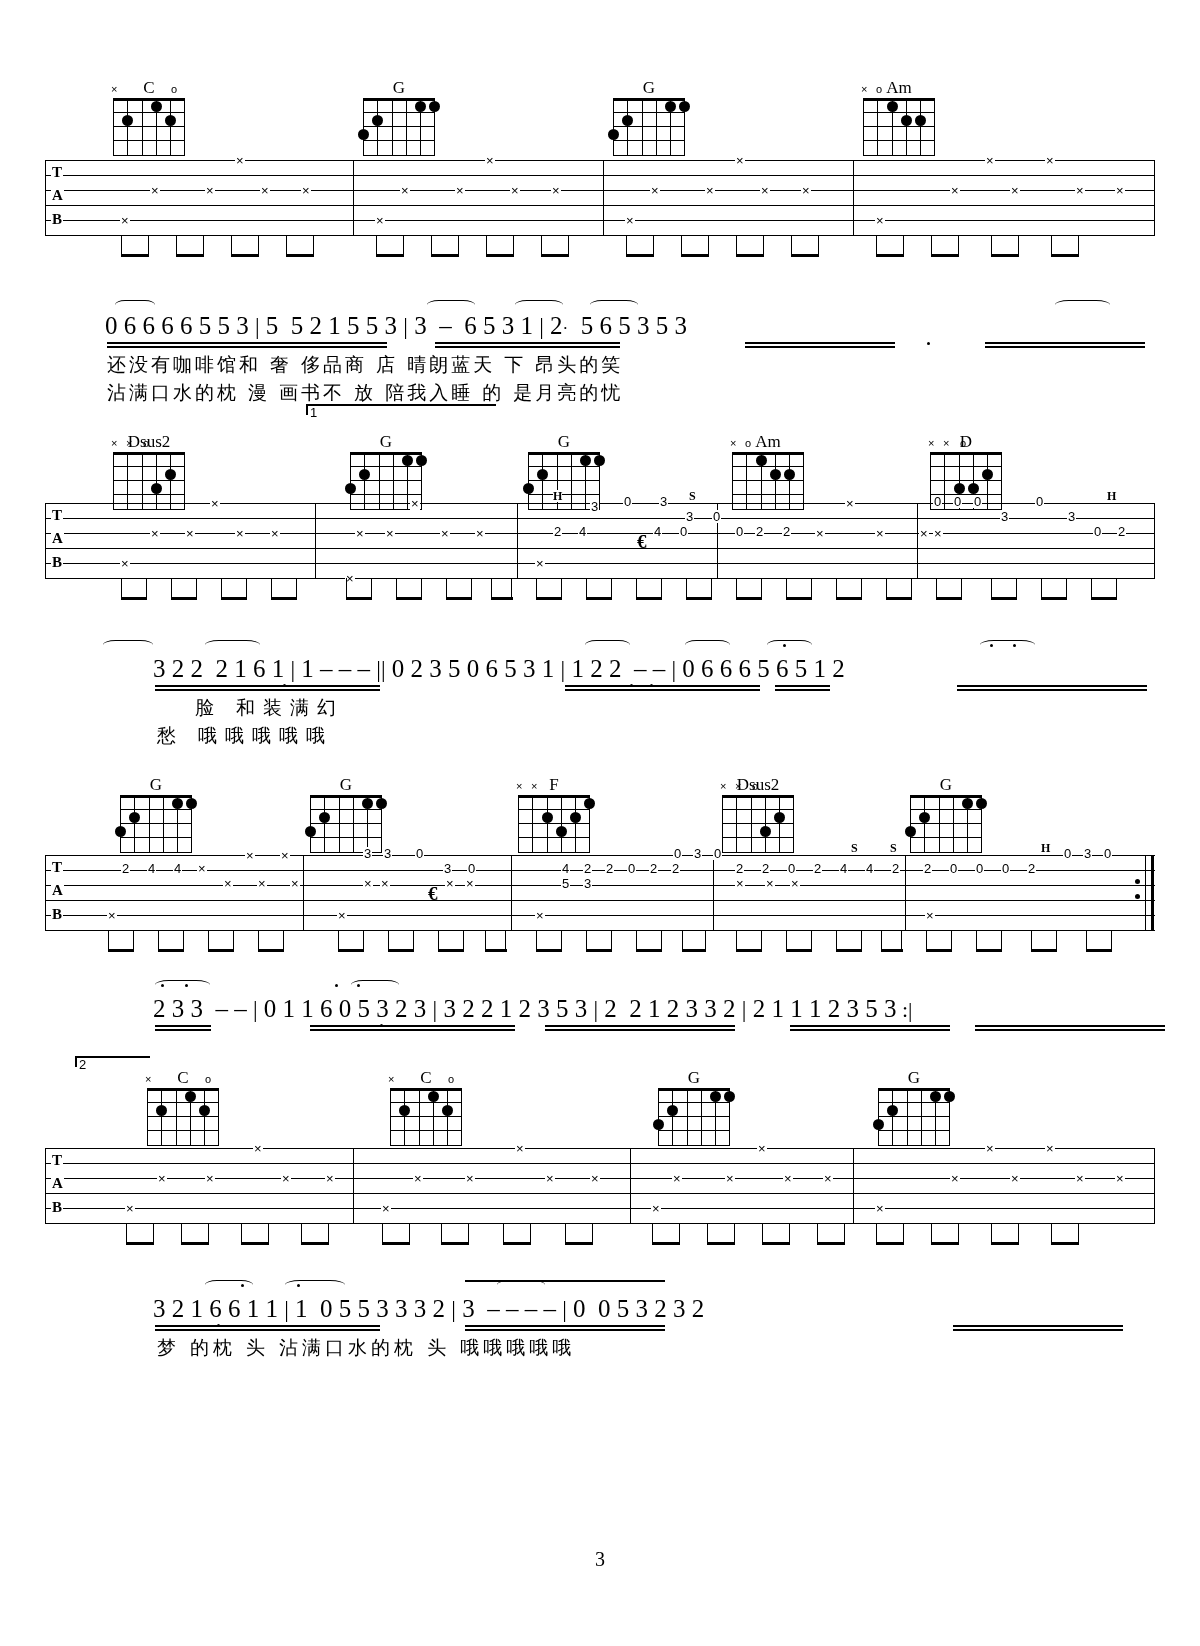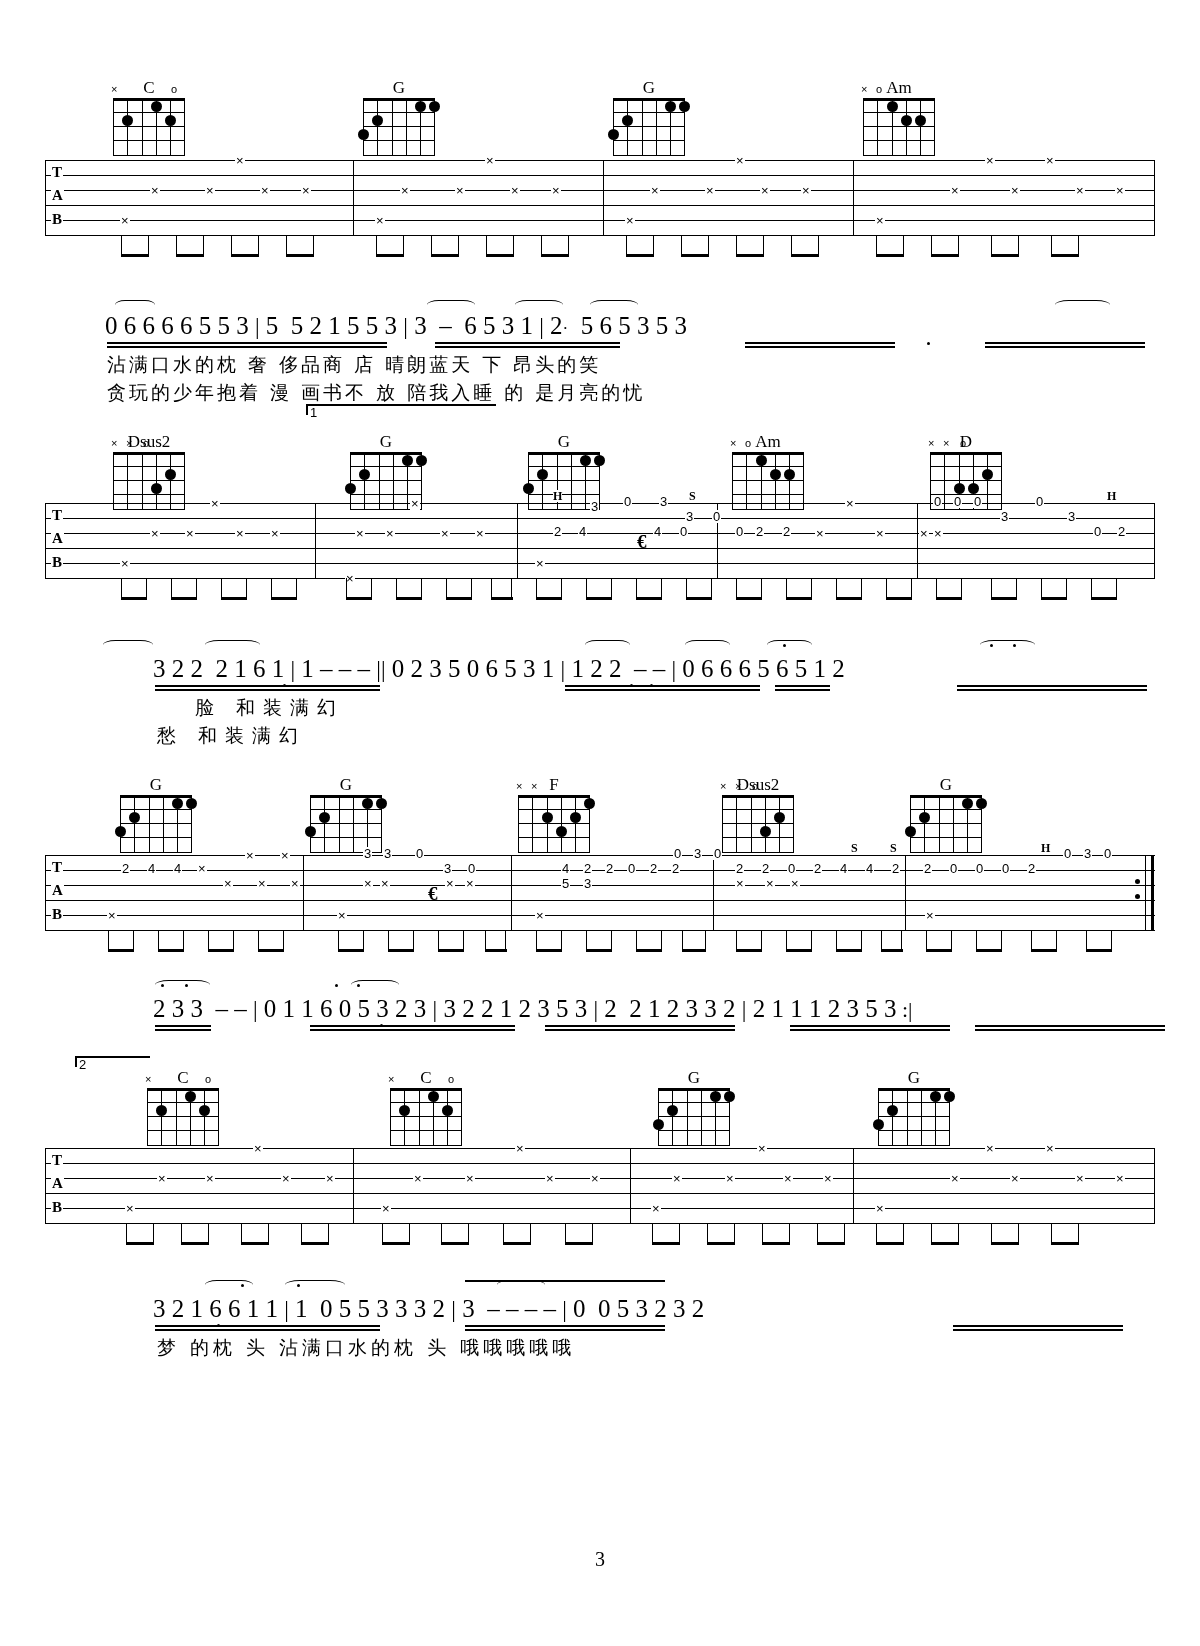--- a/index.html
+++ b/index.html
@@ -248,22 +248,22 @@
   <div class="ubar" style="left:62px;top:42px;width:280px;"></div>
   <div class="ubar" style="left:62px;top:46px;width:280px;"></div>
   <div class="ubar" style="left:390px;top:42px;width:185px;"></div>
   <div class="ubar" style="left:390px;top:46px;width:185px;"></div>
   <div class="ubar" style="left:700px;top:42px;width:150px;"></div>
   <div class="ubar" style="left:700px;top:46px;width:150px;"></div>
   <div class="ubar" style="left:940px;top:42px;width:160px;"></div>
   <div class="ubar" style="left:940px;top:46px;width:160px;"></div>
   <div class="dotbelow" style="left:882px;top:42px;"></div>
 
-  <div class="lyr" style="left:62px;top:52px;letter-spacing:3px;">沾满口水的枕 奢  侈品商 店        晴朗蓝天 下   昂头的笑</div>
-  <div class="lyr" style="left:62px;top:80px;letter-spacing:3px;">贪玩的少年抱着 漫  画书不  放        陪我入睡 的   是月亮的忧</div>
+  <div class="lyr" style="left:62px;top:52px;letter-spacing:3px;">还没有咖啡馆和 奢  侈品商 店        晴朗蓝天 下   昂头的笑</div>
+  <div class="lyr" style="left:62px;top:80px;letter-spacing:3px;">沾满口水的枕 漫  画书不  放        陪我入睡 的   是月亮的忧</div>
 </div>
 
 <div class="ending" style="left:306px;top:404px;width:190px;height:14px;">
   <div class="vb"></div>
       <div class="hb" style="width:190px;"></div>
   <span style="position:absolute;left:4px;top:1px;">1</span>
 </div>
 
 <div class="chord" style="left:103px;top:432px;">
   <div class="cname">Dsus2</div>
@@ -527,21 +527,21 @@
   <div class="ubar" style="left:912px;top:45px;width:190px;"></div>
   <div class="ubar" style="left:912px;top:49px;width:190px;"></div>
   <div class="dotbelow" style="left:238px;top:44px;"></div>
   <div class="dotbelow" style="left:585px;top:44px;"></div>
   <div class="dotbelow" style="left:605px;top:44px;"></div>
   <div class="dotabove" style="left:738px;top:4px;"></div>
   <div class="dotabove" style="left:945px;top:4px;"></div>
   <div class="dotabove" style="left:968px;top:4px;"></div>
 
   <div class="lyr" style="left:150px;top:55px;letter-spacing:8px;">脸  和装满幻</div>
-  <div class="lyr" style="left:112px;top:83px;letter-spacing:8px;">愁     和装满幻</div>
+  <div class="lyr" style="left:112px;top:83px;letter-spacing:8px;">愁     哦哦哦哦哦</div>
 </div>
 
 <div class="chord" style="left:110px;top:775px;">
   <div class="cname">G</div>
   <div class="grid">
     <div class="nut" style="top:0;"></div>
     <div class="hline" style="top:14px;"></div>
         <div class="hline" style="top:28px;"></div>
         <div class="hline" style="top:42px;"></div>
         <div class="hline" style="top:57px;"></div>

